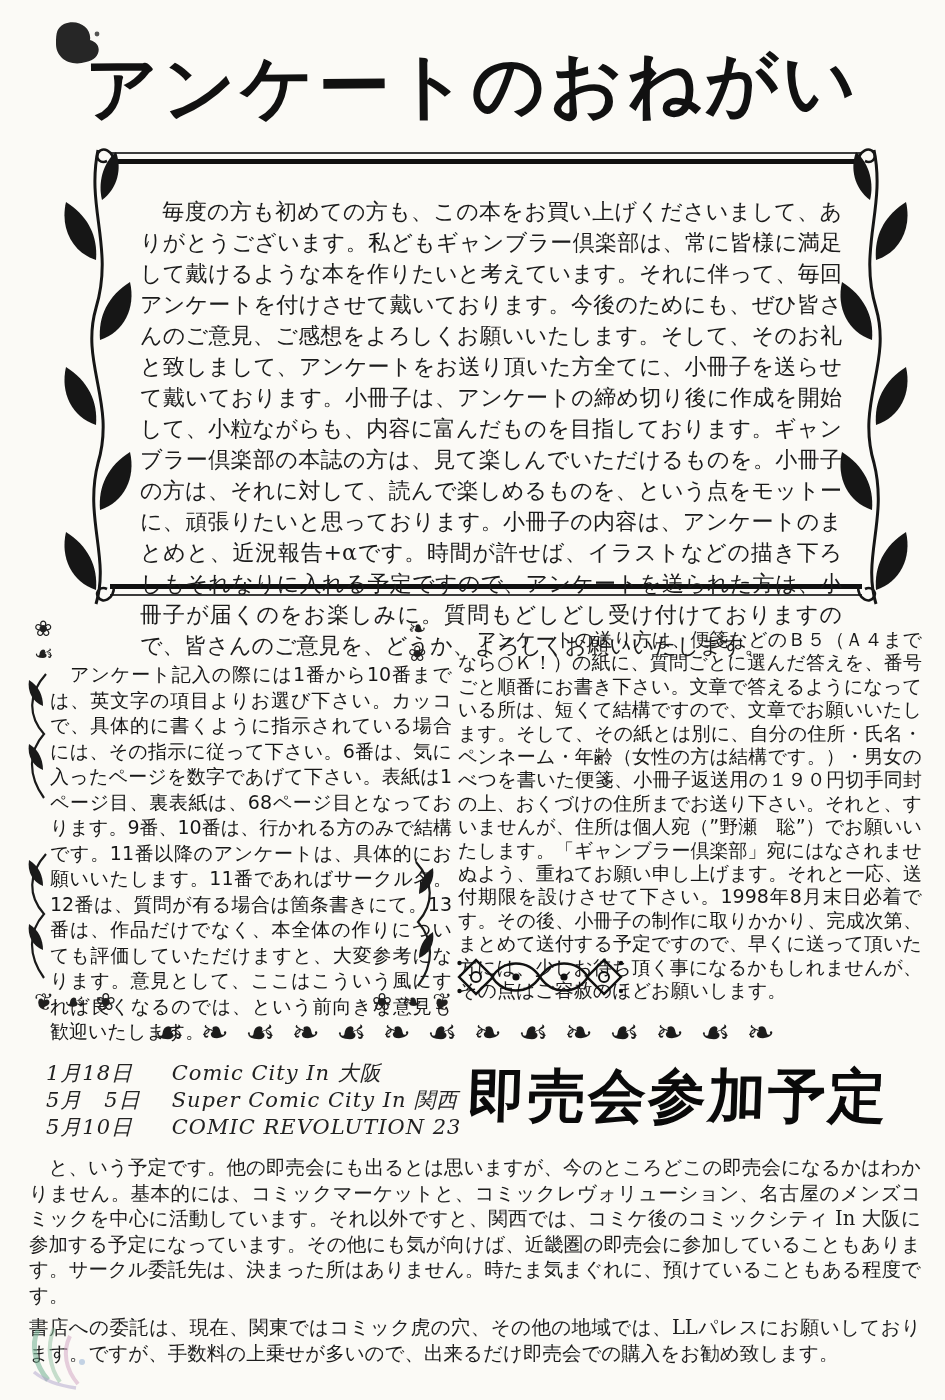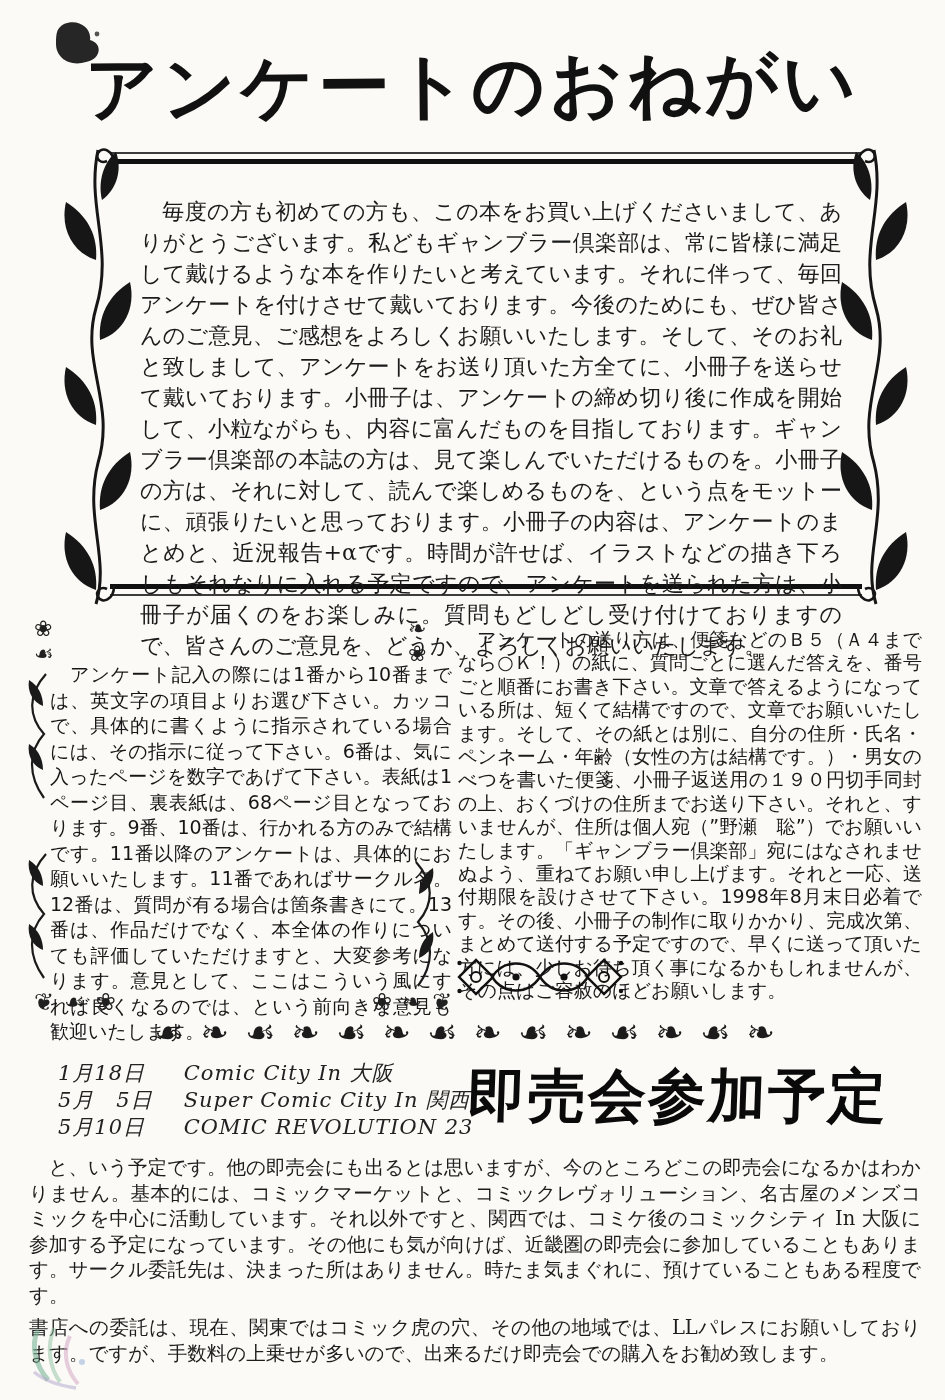--- a/index.html
+++ b/index.html
@@ -52,21 +52,20 @@
     left:0; top:1012px; width:945px; text-align:center;
     font-family:"DejaVu Sans", sans-serif; font-size:34px;
     letter-spacing:16px; color:#1c1c1c; white-space:nowrap;
   }
   
   #events-list{ left:46px; top:1060px; width:430px; }
   .event-row{
     font-family:"DejaVu Serif", serif; font-style:italic;
     font-size:21px; line-height:27px; letter-spacing:1px; color:#222;
     white-space:nowrap;
-    margin-left:12px;
   }
   .event-date{display:inline-block; width:118px;}
   #events-heading{
     left:468px; top:1058px; font-family:"DejaVu Sans", sans-serif;
     font-weight:900; font-size:58px; letter-spacing:2px; color:#0a0a0a;
     transform:skewX(-2deg);
   }
   
   #footer{
     left:22px; top:1148px; width:906px;

